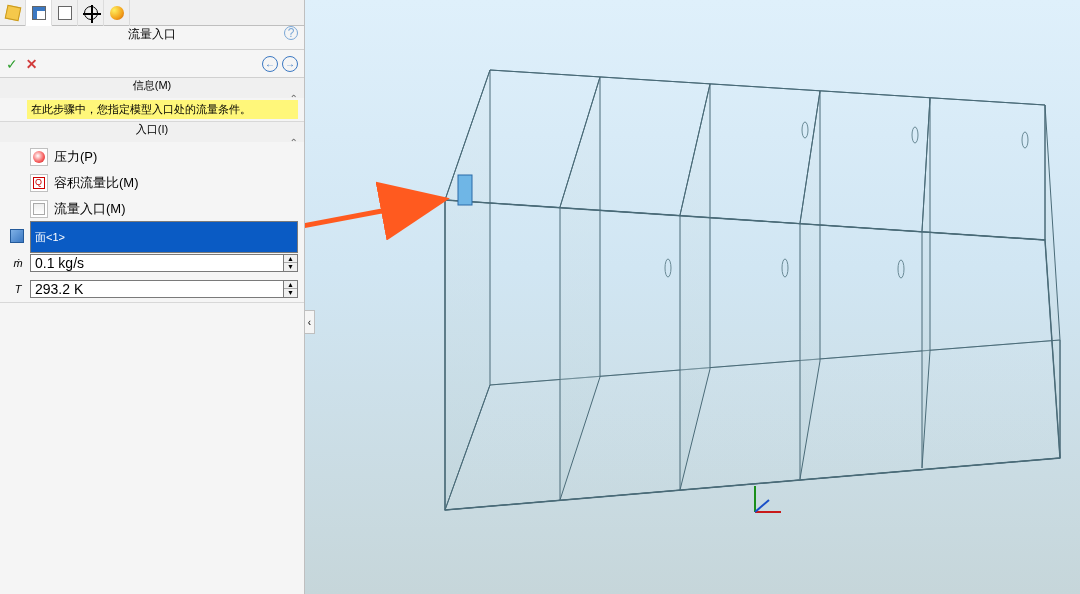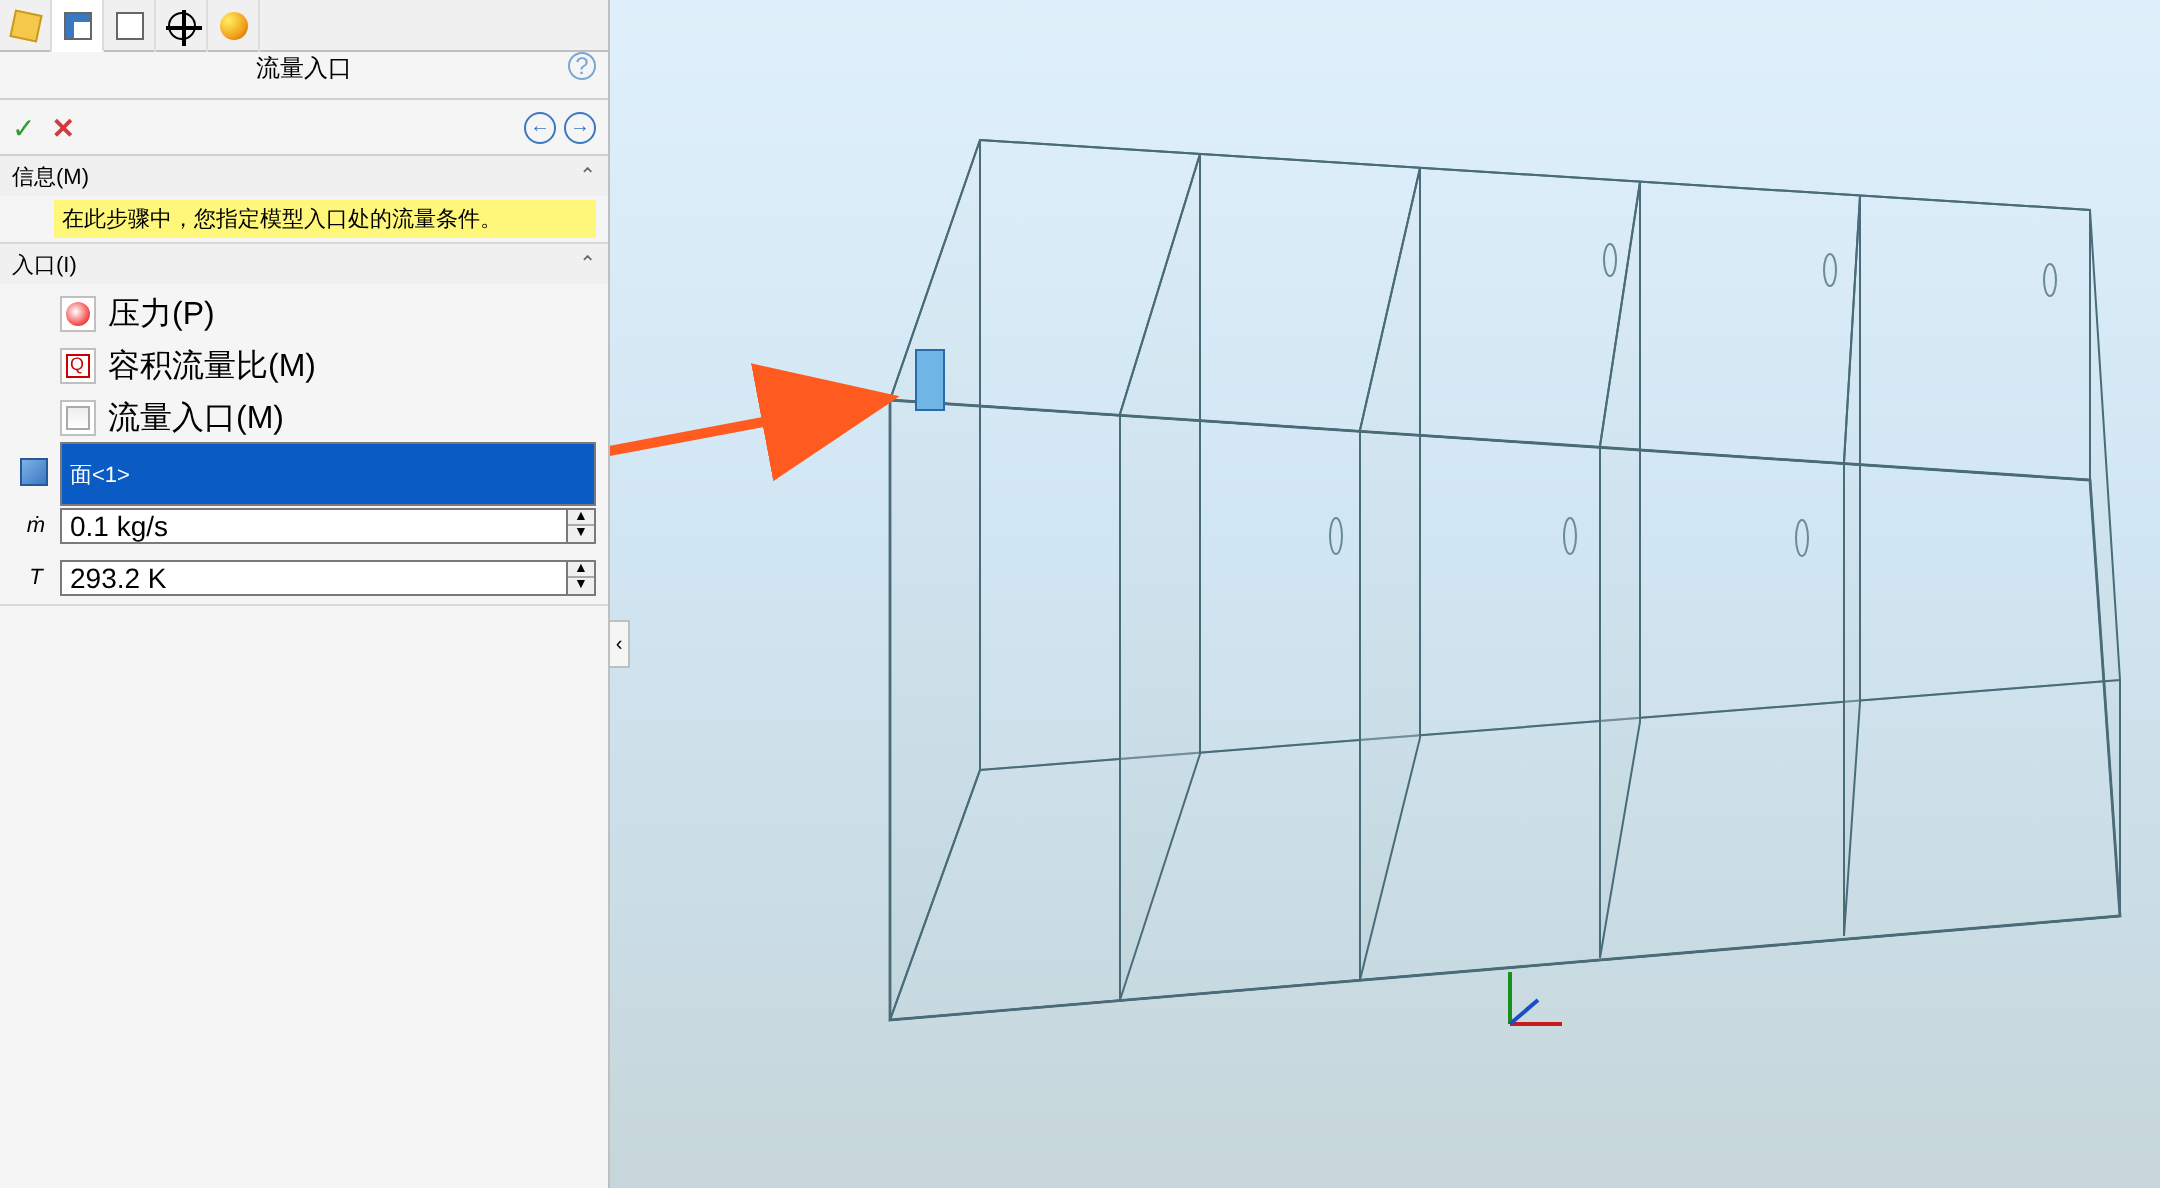--- a/index.html
+++ b/index.html
@@ -16,27 +16,27 @@
   .panel-header .title { font-size: 12px; }
   .panel-header .help { position: absolute; right: 6px; color: #7aa7d6; font-size: 12px; border: 1px solid #7aa7d6; border-radius: 50%; width: 14px; height: 14px; display: flex; align-items: center; justify-content: center; cursor: pointer; }
 
   .action-row { display: flex; align-items: center; height: 28px; padding: 0 6px; border-bottom: 1px solid #d0d0d0; }
   .action-row .ok { color: #2e9e2e; font-size: 14px; margin-right: 8px; cursor: pointer; }
   .action-row .cancel { color: #d23b3b; font-size: 14px; font-weight: bold; cursor: pointer; }
   .action-row .spacer { flex: 1; }
   .nav-btn { width: 16px; height: 16px; border: 1px solid #3b78c2; border-radius: 50%; margin-left: 4px; display: flex; align-items: center; justify-content: center; color: #3b78c2; font-size: 10px; cursor: pointer; }
 
   .section { border-bottom: 1px solid #d8d8d8; }
-  .section-header { display: flex; align-items: center; height: 20px; padding: 0 6px; background: #f0f0f0; font-size: 11px; cursor: pointer; }
+  .section-header { display: flex; align-items: center; height: 20px; padding: 0 6px; background: #f0f0f0; font-size: 11px; cursor: pointer; flex-direction: column; }
   .section-header .chev { margin-left: auto; font-size: 10px; color: #666; }
   .section-body { padding: 2px 6px; }
 
   .info-msg { background: #fff77a; font-size: 11px; padding: 2px 4px; margin-left: 21px; }
 
-  .tree-item { display: flex; align-items: center; height: 26px; padding-left: 24px; font-size: 16px; cursor: pointer; }
+  .tree-item { display: flex; align-items: center; height: 26px; padding-left: 24px; font-size: 13px; cursor: pointer; }
   .tree-item .ticon { width: 18px; height: 18px; border: 1px solid #c0c0c0; margin-right: 6px; display: flex; align-items: center; justify-content: center; background: #fff; }
 
   .field-row { display: flex; align-items: center; height: 22px; margin-top: 4px; }
   .field-row .flabel { width: 24px; font-size: 11px; font-style: italic; text-align: center; }
   .field-row .ficon { width: 16px; height: 16px; margin: 0 4px; }
   .selected-face-input { flex: 1; height: 32px; background: #0a5bc4; color: #fff; font-size: 11px; padding: 0 4px; border: 1px solid #7a7a7a; display: flex; align-items: center; }
   .text-input { flex: 1; height: 18px; border: 1px solid #7a7a7a; background: #fff; font-size: 14px; padding: 0 4px; }
   .spinner { width: 14px; display: flex; flex-direction: column; border: 1px solid #7a7a7a; border-left: none; }
   .spinner div { height: 8px; font-size: 7px; line-height: 7px; text-align: center; background: #f0f0f0; border-bottom: 1px solid #aaa; cursor: pointer; }
   .spinner div:last-child { border-bottom: none; }

